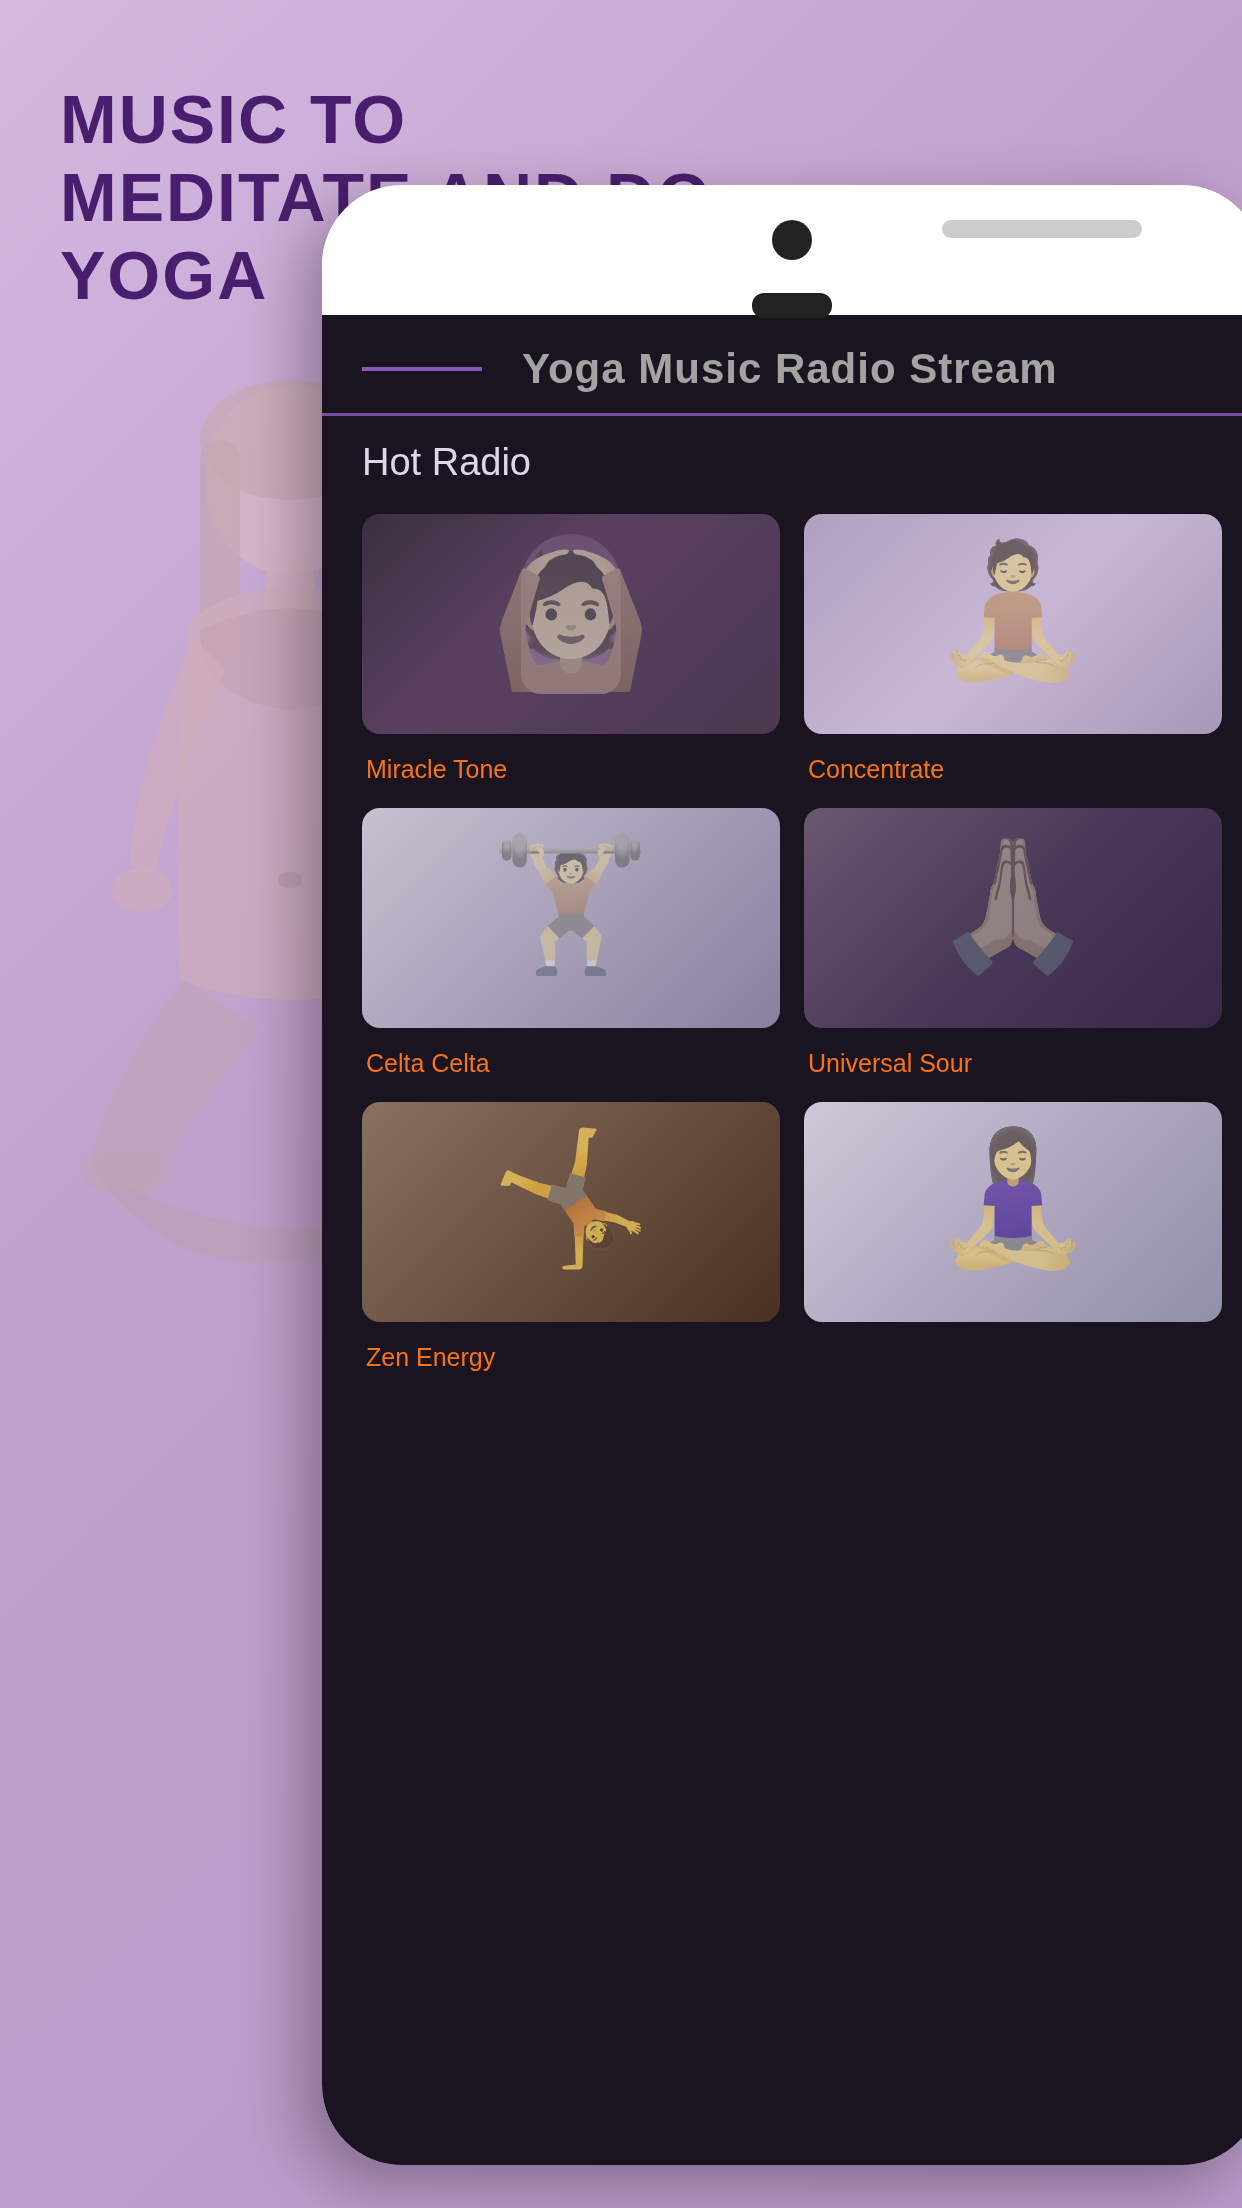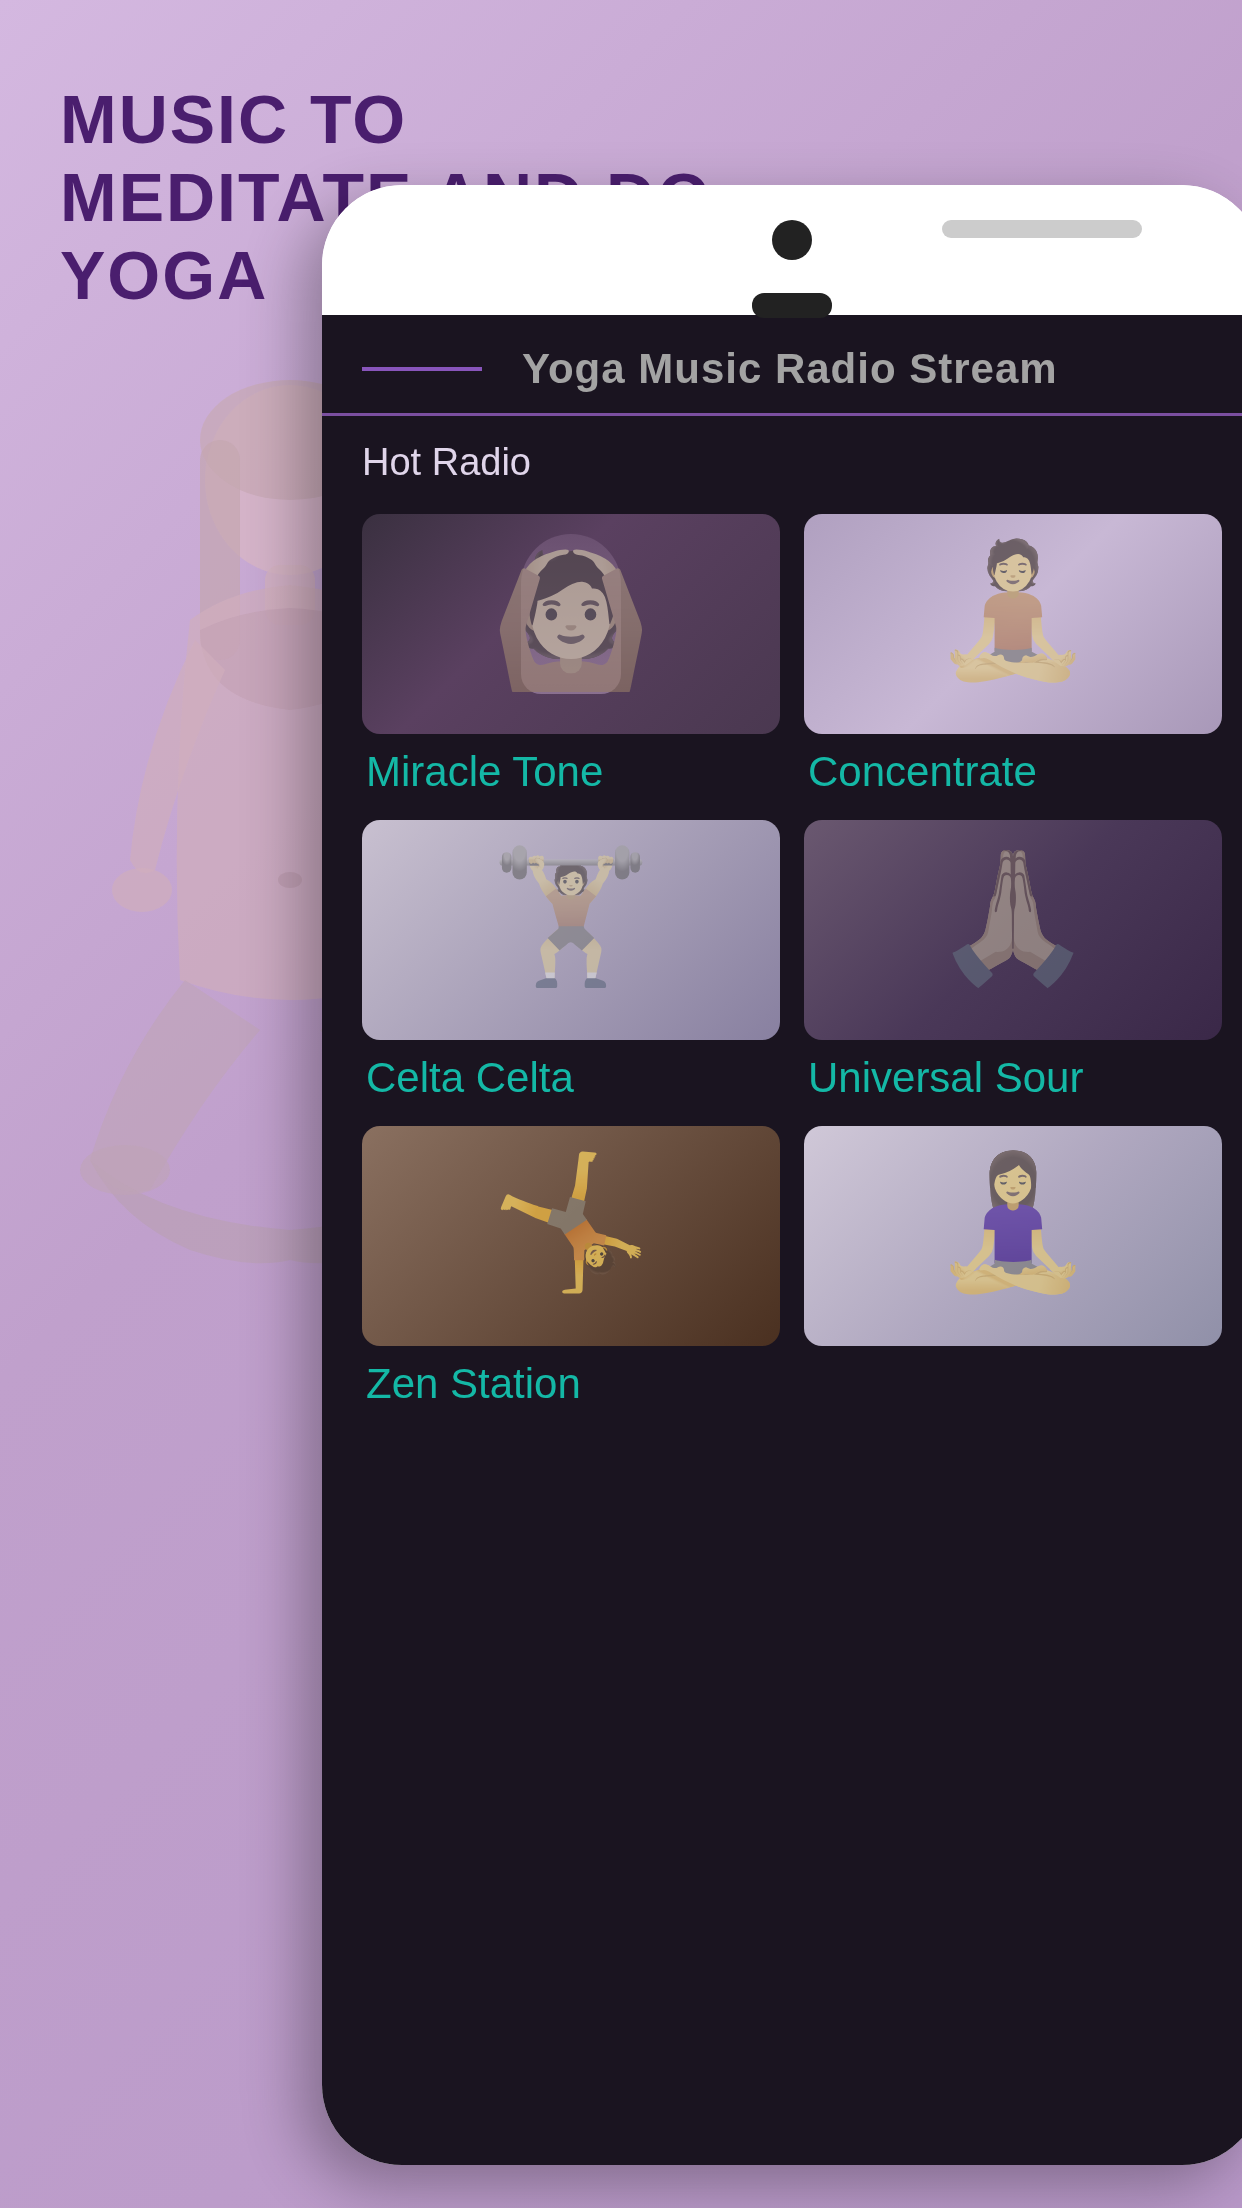--- a/index.html
+++ b/index.html
@@ -250,24 +250,25 @@
     }
     .thumb-meditation-timer::after {
       content: '🧘‍♀️';
       position: absolute;
       top: 20px; left: 50%; transform: translateX(-50%);
       font-size: 130px;
       filter: grayscale(50%) opacity(0.7);
     }
 
     .radio-name {
-      font-size: 42px;
-      color: #14b8a6;
+      font-size: 25px;
+      color: #f97316;
       font-weight: 500;
       padding: 0 4px;
+      margin-top: 7px;
     }
 
     
     .yoga-svg {
       position: absolute;
       top: 300px;
       left: -30px;
       width: 700px;
       height: 1900px;
       z-index: 6;
@@ -340,20 +341,20 @@
         <div class="radio-card">
           <div class="radio-thumb thumb-celta-music"></div>
           <span class="radio-name">Celta Celta</span>
         </div>
         <div class="radio-card">
           <div class="radio-thumb thumb-universal-sour"></div>
           <span class="radio-name">Universal Sour</span>
         </div>
         <div class="radio-card">
           <div class="radio-thumb thumb-zen-station"></div>
-          <span class="radio-name">Zen Station</span>
+          <span class="radio-name">Zen Energy</span>
         </div>
         <div class="radio-card">
           <div class="radio-thumb thumb-meditation-timer"></div>
         </div>
       </div>
   </div>
 </div>
 
 </body></html>

